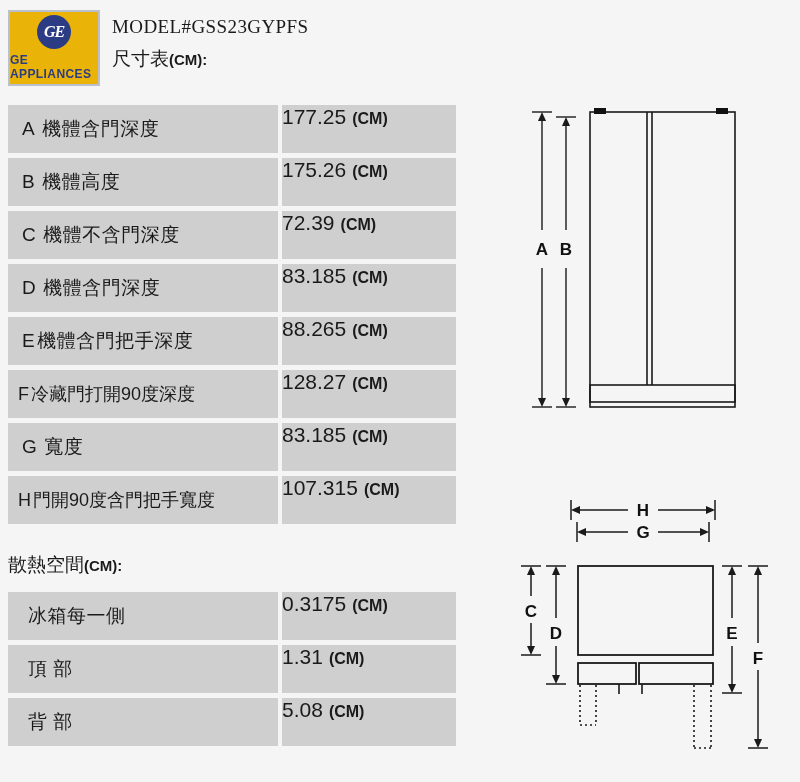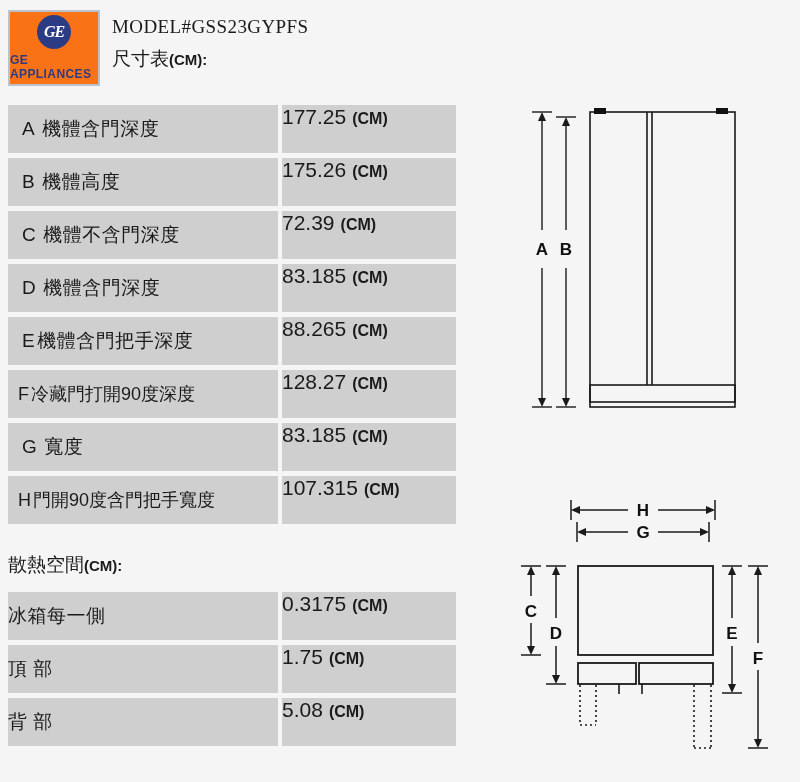--- a/index.html
+++ b/index.html
@@ -23,21 +23,21 @@
   
   .header {
     position: absolute;
     left: 0; top: 0;
     width: 480px; height: 96px;
   }
   .logo-box {
     position: absolute;
     left: 8px; top: 10px;
     width: 92px; height: 76px;
-    background: #f97316;
+    background: #eab308;
     border: 2px solid #b9c0ce;
     box-sizing: border-box;
     display: flex;
     flex-direction: column;
     align-items: center;
     justify-content: center;
   }
   .logo-circle {
     width: 34px; height: 34px;
     border-radius: 50%;
@@ -131,21 +131,21 @@
     box-sizing: border-box;
     font-size: 21px;
     color: #1a1a1a;
     white-space: nowrap;
   }
   .cell-value .unit {
     font-size: 16px;
     font-weight: bold;
     margin-left: 6px;
   }
-  .clearance .cell-label { padding-left: 0; }
+  .clearance .cell-label { padding-left: 20px; }
 
   
   .diagram {
     position: absolute;
   }
   #front-view  { left: 500px; top: 90px;  width: 300px; height: 350px; }
   #top-view    { left: 500px; top: 478px; width: 300px; height: 302px; }
   .diagram svg { display: block; }
   .dim-letter {
     font-family: "Liberation Sans", sans-serif;
@@ -263,21 +263,21 @@
       <div class="row clearance">
         <div class="cell-label">冰箱每一側</div>
         <div class="cell-value">
           <span>0.3175</span>
           <span class="unit">(CM)</span>
         </div>
       </div>
       <div class="row clearance">
         <div class="cell-label">頂 部</div>
         <div class="cell-value">
-          <span>1.75</span>
+          <span>1.31</span>
           <span class="unit">(CM)</span>
         </div>
       </div>
       <div class="row clearance">
         <div class="cell-label">背 部</div>
         <div class="cell-value">
           <span>5.08</span>
           <span class="unit">(CM)</span>
         </div>
       </div>

